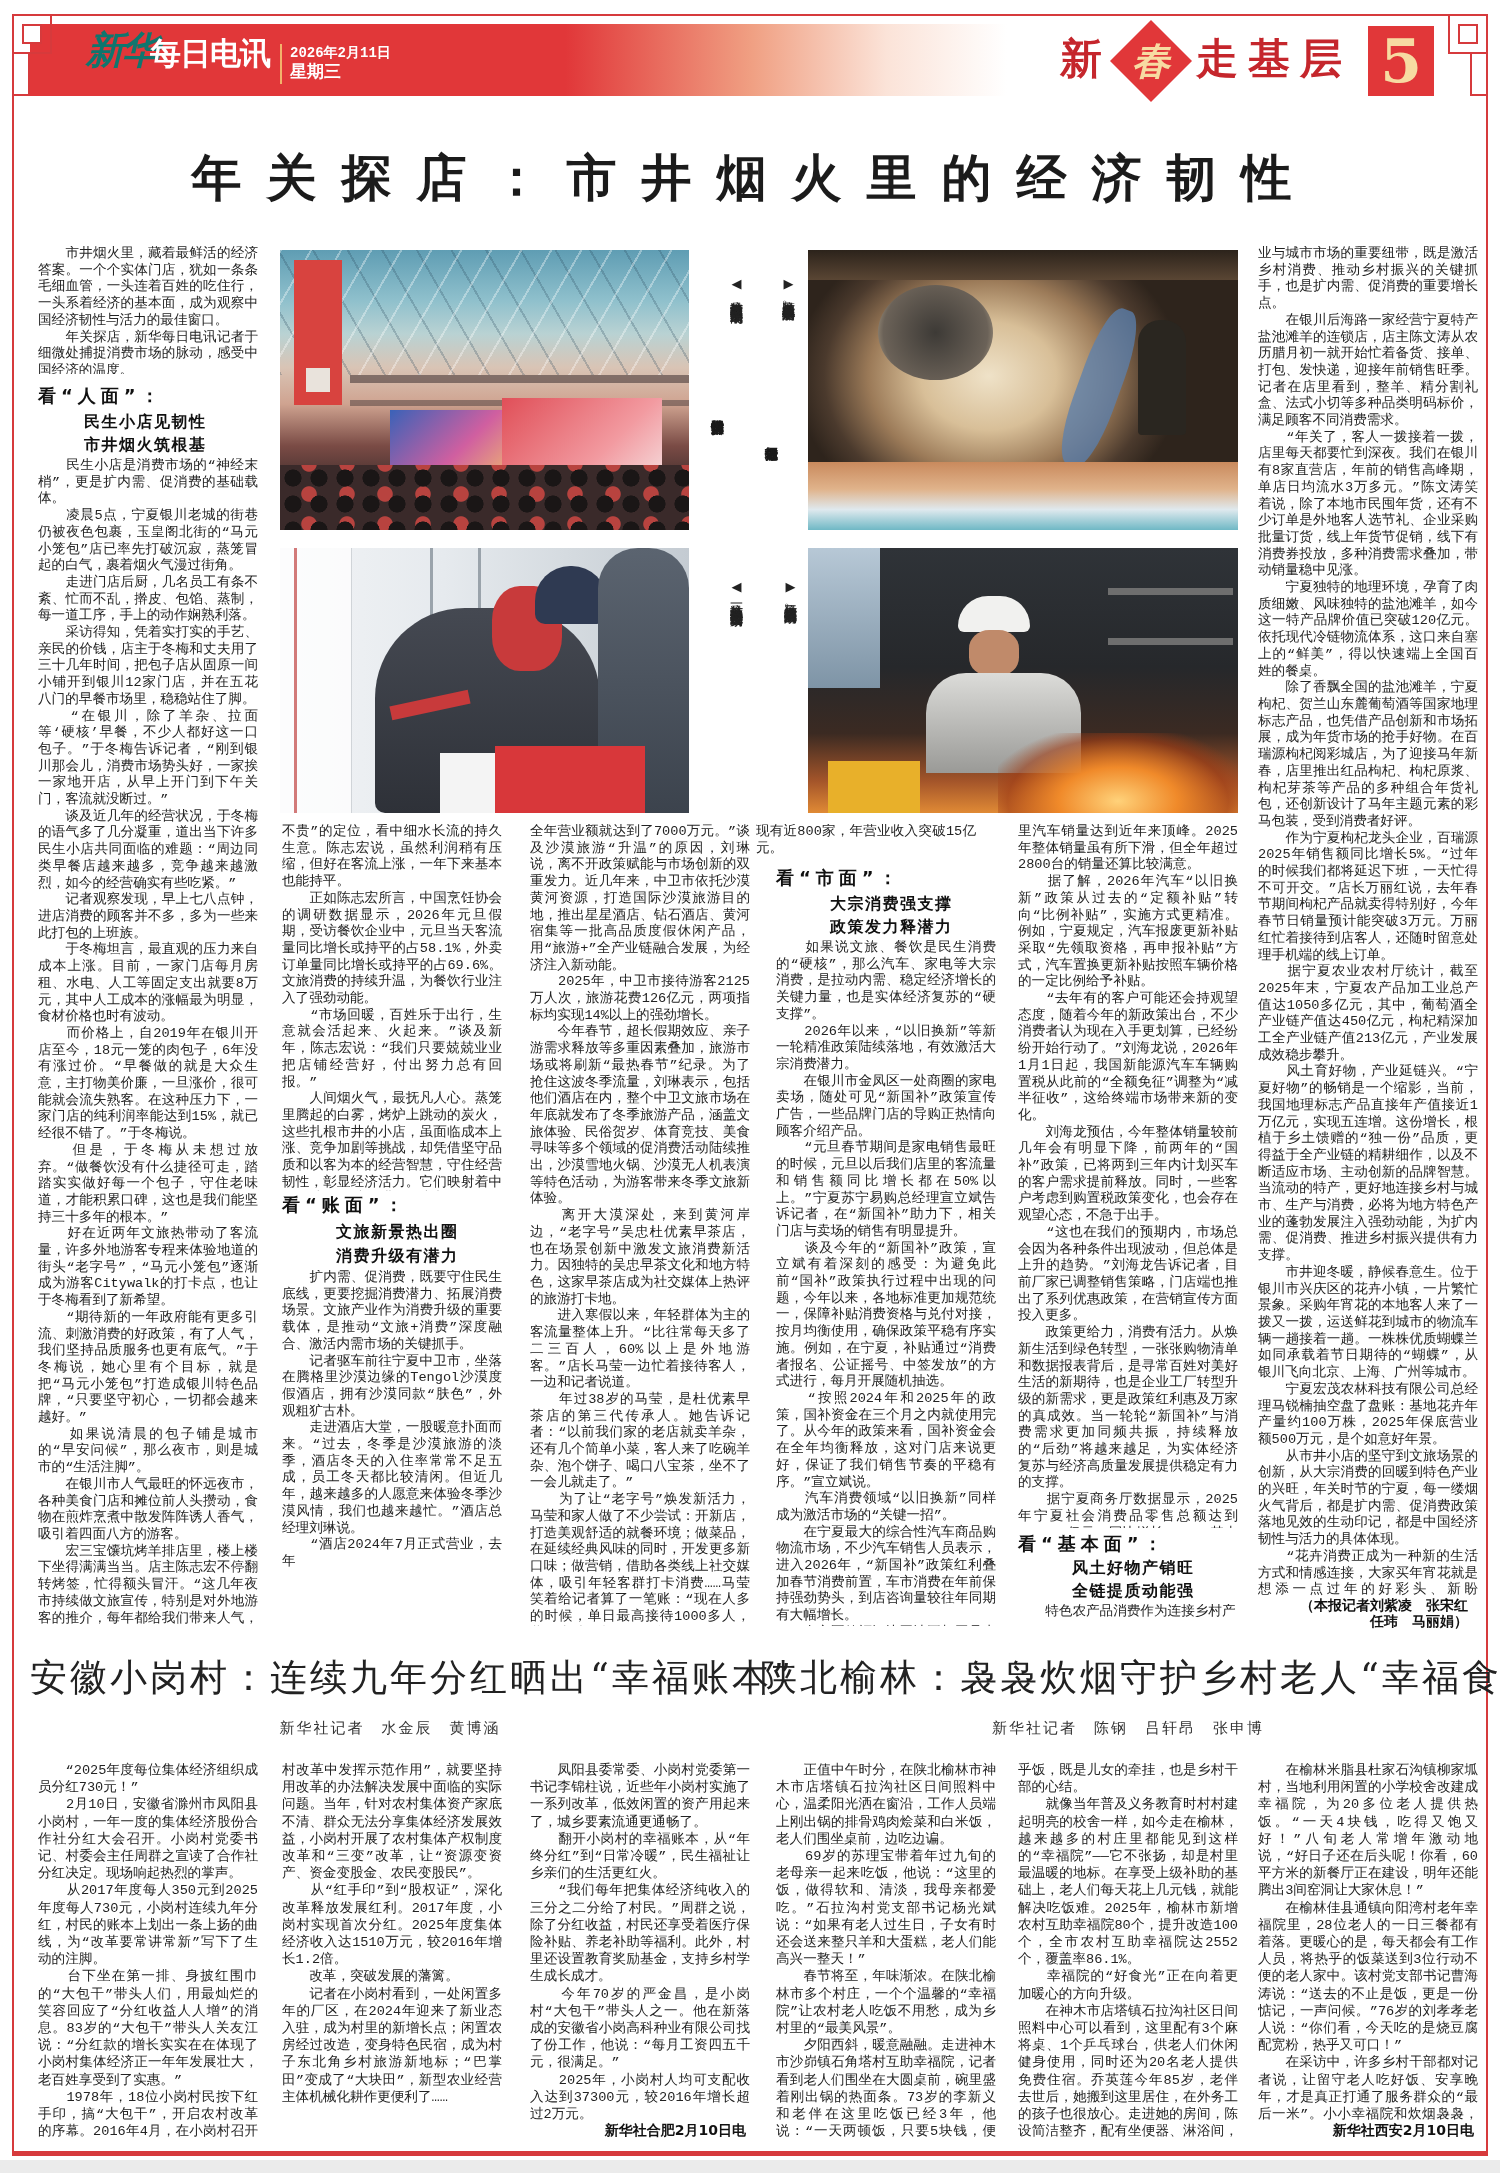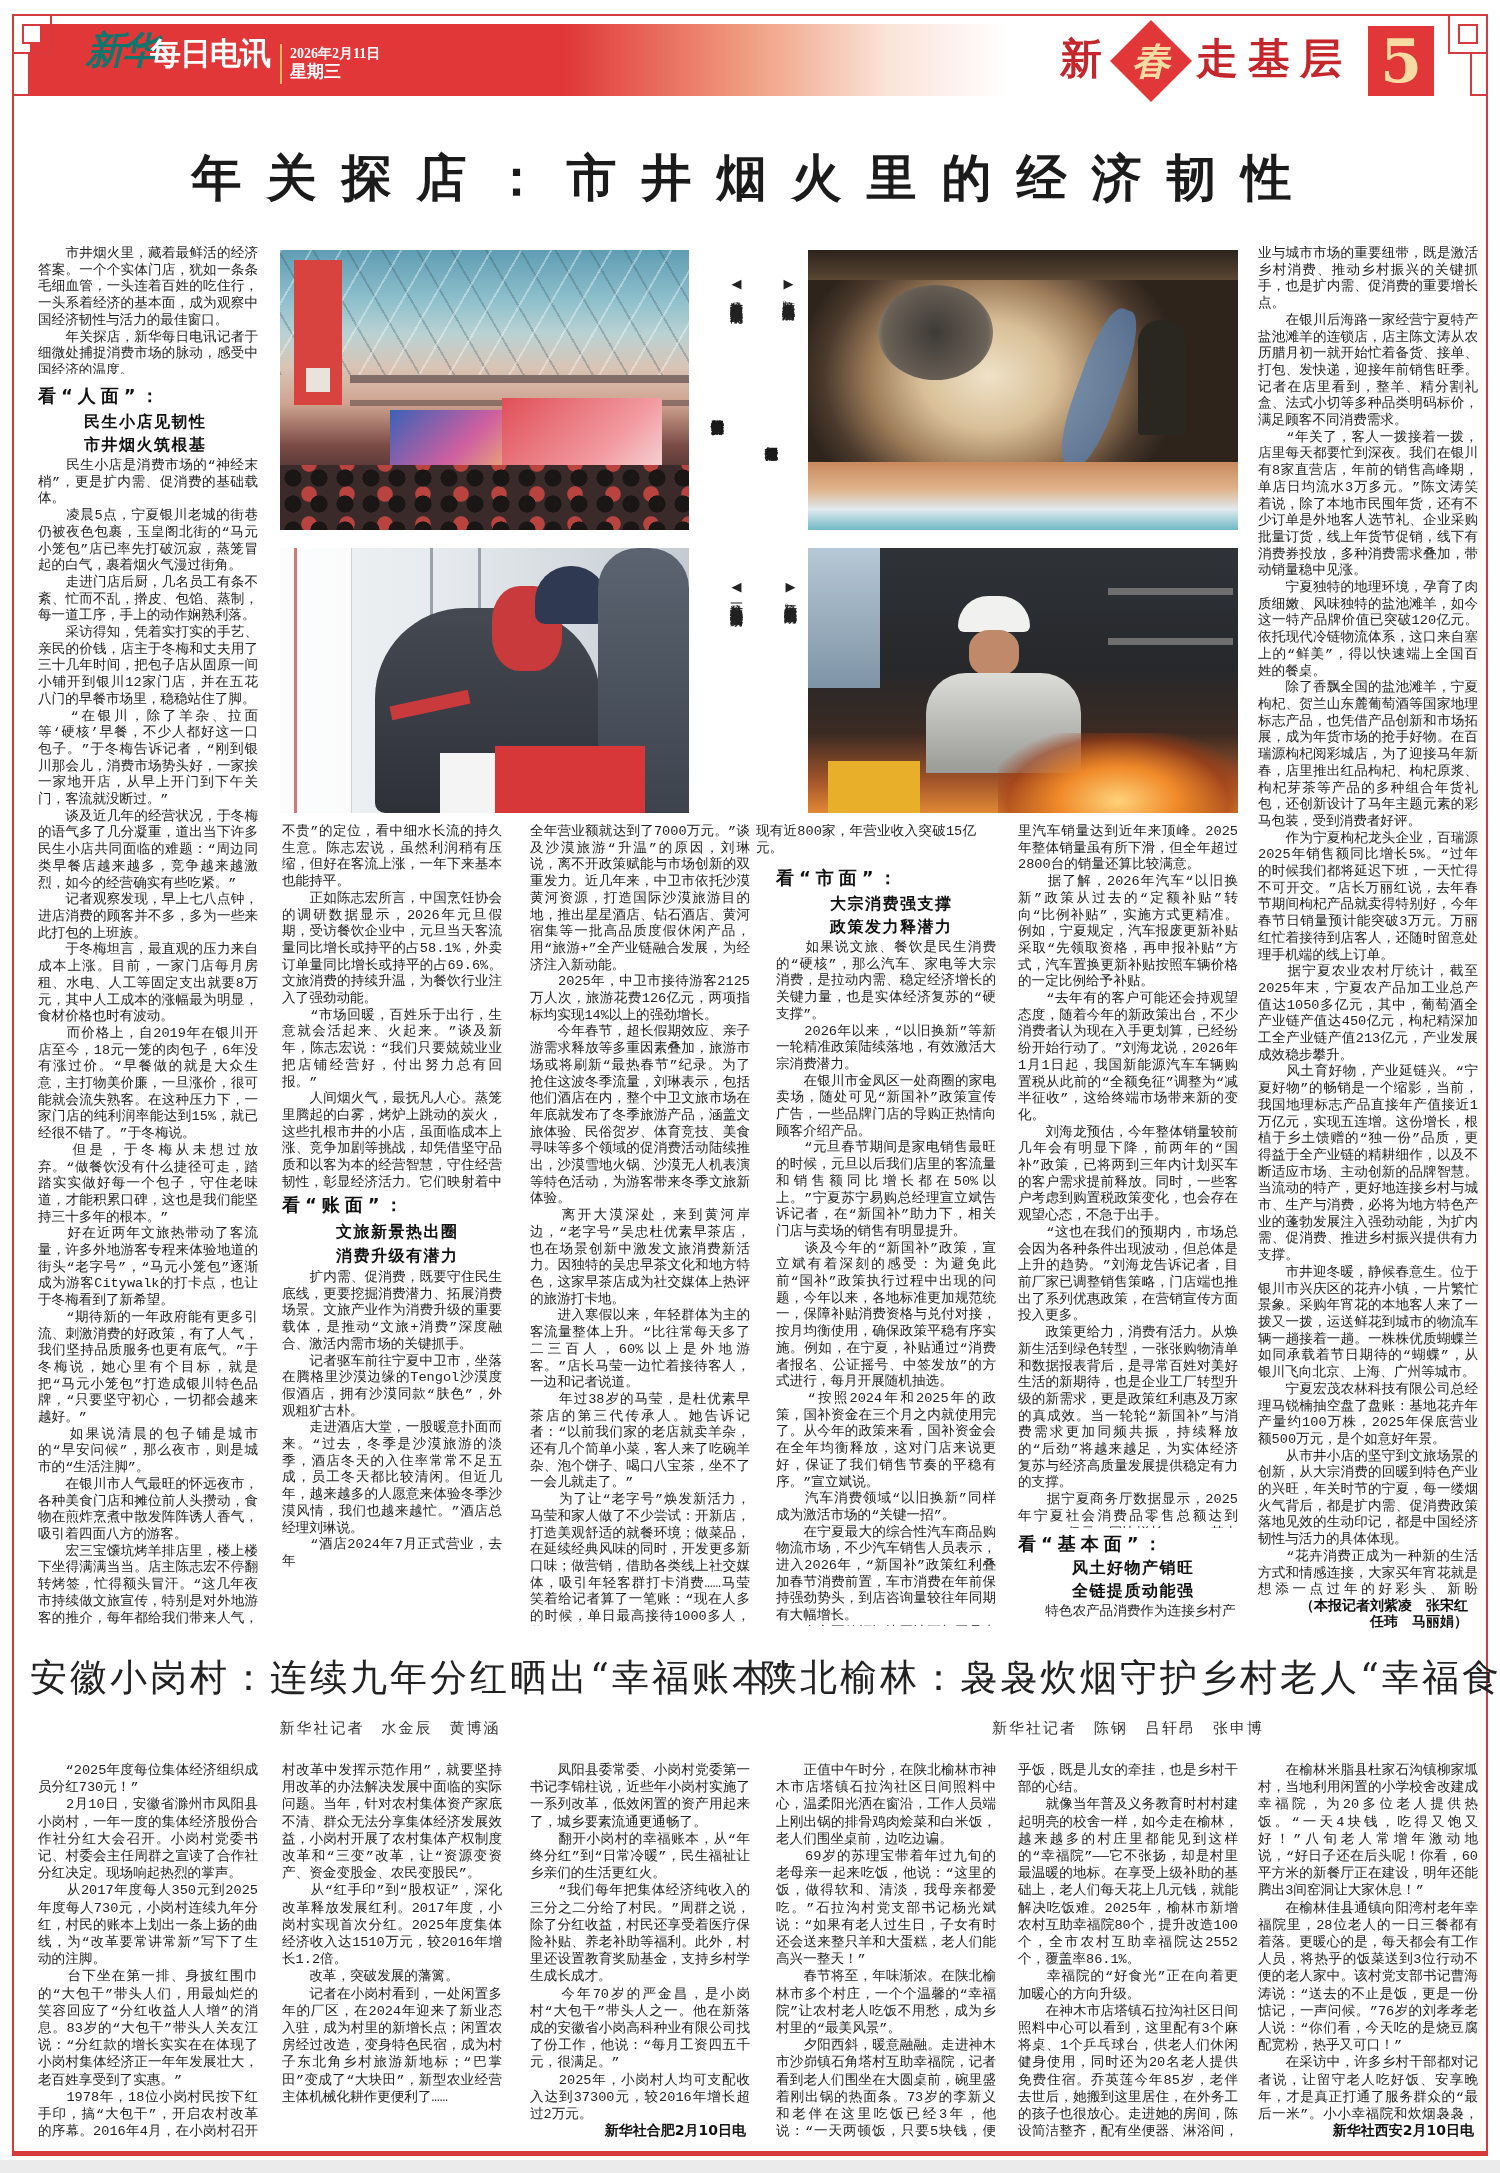--- a/index.html
+++ b/index.html
@@ -17,21 +17,21 @@
 .orn{border:2px solid #d63a3c;}
 .orn-a{left:12px;top:14px;width:40px;height:40px;}
 .orn-b{left:22px;top:24px;width:20px;height:20px;background:#fff;}
 .orn-c{left:1448px;top:14px;width:40px;height:40px;}
 .orn-d{left:1458px;top:24px;width:20px;height:20px;background:#fff;}
 .orn-e{left:12px;top:54px;width:18px;height:42px;border-top:none;}
 .orn-f{left:1470px;top:54px;width:18px;height:42px;border-top:none;}
 .logo1{left:86px;top:27px;font-size:38px;line-height:46px;font-style:italic;font-weight:bold;color:#0f766e;letter-spacing:-3px;font-family:"DejaVu Serif",serif;}
 .logo2{left:150px;top:33px;font-size:31px;line-height:40px;font-weight:bold;color:#fff;font-family:"DejaVu Sans",sans-serif;letter-spacing:-1px;}
 .hdr-sep{left:280px;top:44px;width:2px;height:40px;background:#f3b36b;}
-.hdr-date{left:290px;top:45px;font-size:14px;line-height:17px;font-weight:bold;color:#fff;font-family:Liberation Serif, serif;}
+.hdr-date{left:290px;top:45px;font-size:14px;line-height:17px;font-weight:bold;color:#fff;font-family:Liberation Mono, monospace;}
 .hdr-week{left:290px;top:63px;font-size:17px;line-height:17px;font-weight:bold;color:#fff;font-family:"DejaVu Sans",sans-serif;}
 .sec-pre{left:1060px;top:34px;font-size:42px;line-height:50px;color:#c5262c;font-weight:bold;}
 .diamond{left:1122px;top:32px;width:58px;height:58px;background:#e13739;transform:rotate(45deg);}
 .diamond-txt{left:1122px;top:32px;width:58px;height:58px;text-align:center;font-size:38px;line-height:58px;font-style:italic;font-weight:bold;color:#f7dba2;}
 .sec-post{left:1196px;top:34px;font-size:42px;line-height:50px;letter-spacing:10px;color:#c5262c;font-weight:bold;}
 .pg-box{left:1368px;top:26px;width:66px;height:70px;background:#e13739;}
 .pg-num{left:1368px;top:26px;width:66px;height:70px;text-align:center;font-size:60px;line-height:70px;font-weight:bold;color:#f7dba2;}
 
 .main-title{left:0;top:148px;width:1500px;text-align:center;font-size:50px;line-height:60px;font-weight:900;letter-spacing:25px;padding-left:8px;font-family:"DejaVu Sans",sans-serif;color:#1b1b1b;}
 

